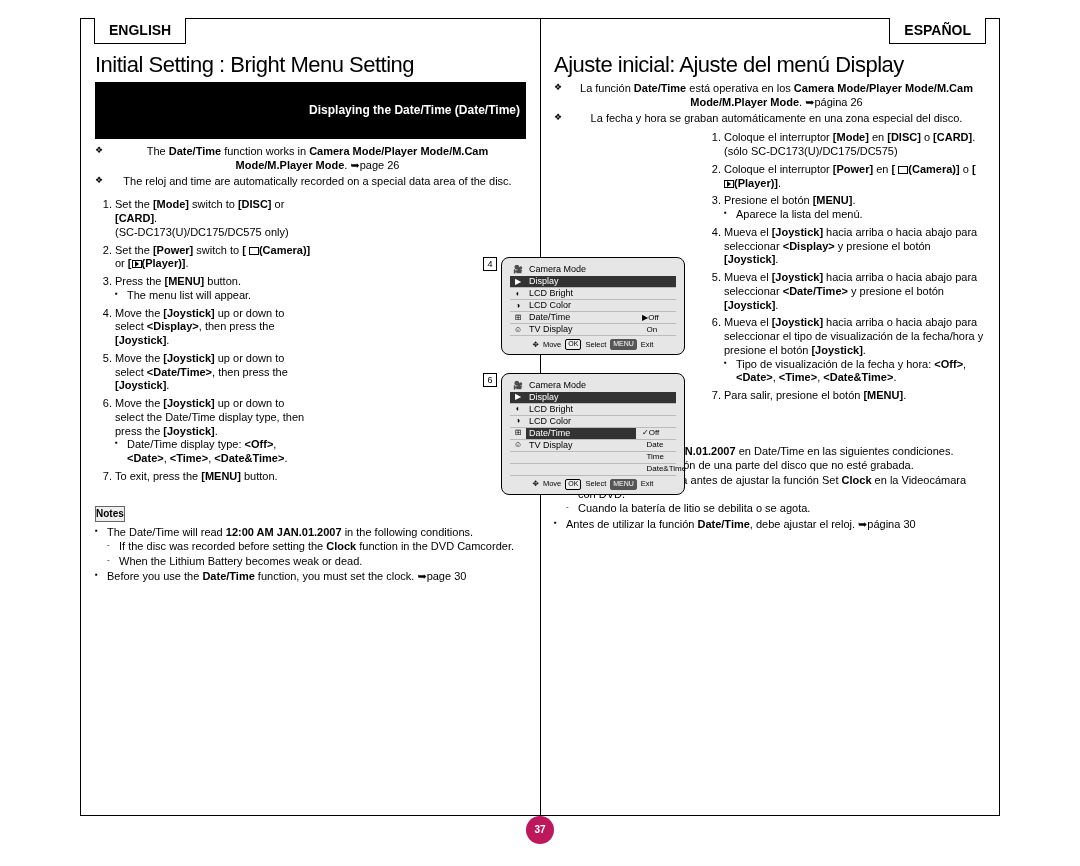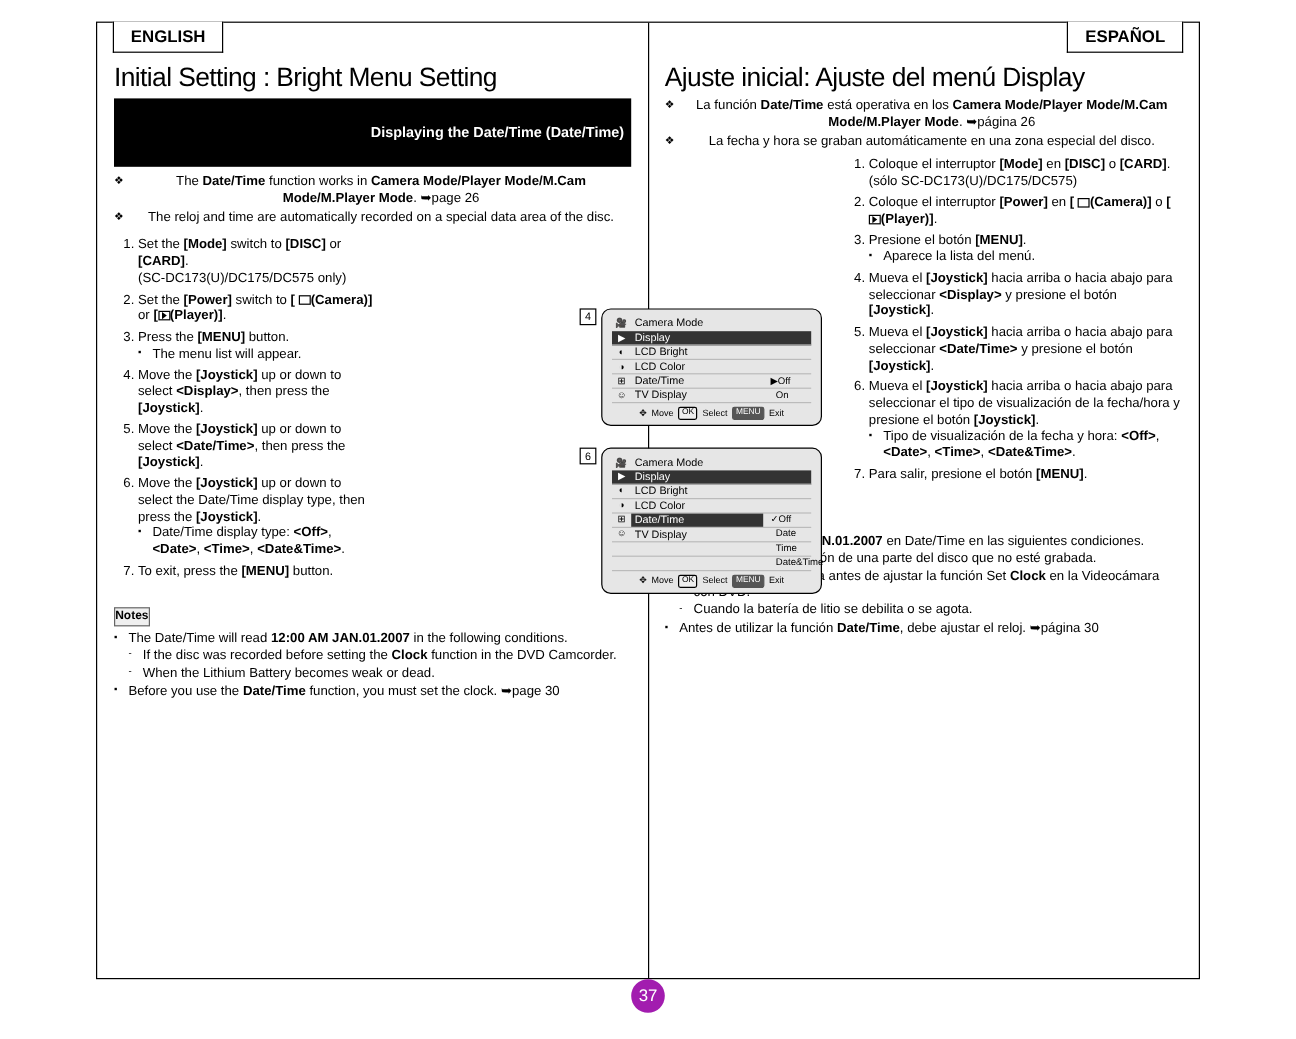--- a/index.html
+++ b/index.html
@@ -81,28 +81,28 @@
     margin-top: 18px;
     margin-bottom: 4px;
   }
   .page-num {
     position: absolute;
     bottom: -40px;
     left: 50%;
     transform: translateX(-50%);
     width: 28px;
     height: 28px;
-    background: #a21caf;
+    background: #be185d;
     color: #fff;
     border-radius: 50%;
     display: flex;
     align-items: center;
     justify-content: center;
-    font-size: 14px;
-    font-weight: normal;
+    font-size: 10px;
+    font-weight: bold;
   }
   .figures {
     position: absolute;
     left: 420px;
     top: 238px;
     width: 198px;
     font-size: 9px;
   }
   .fig-num {
     position: absolute;

